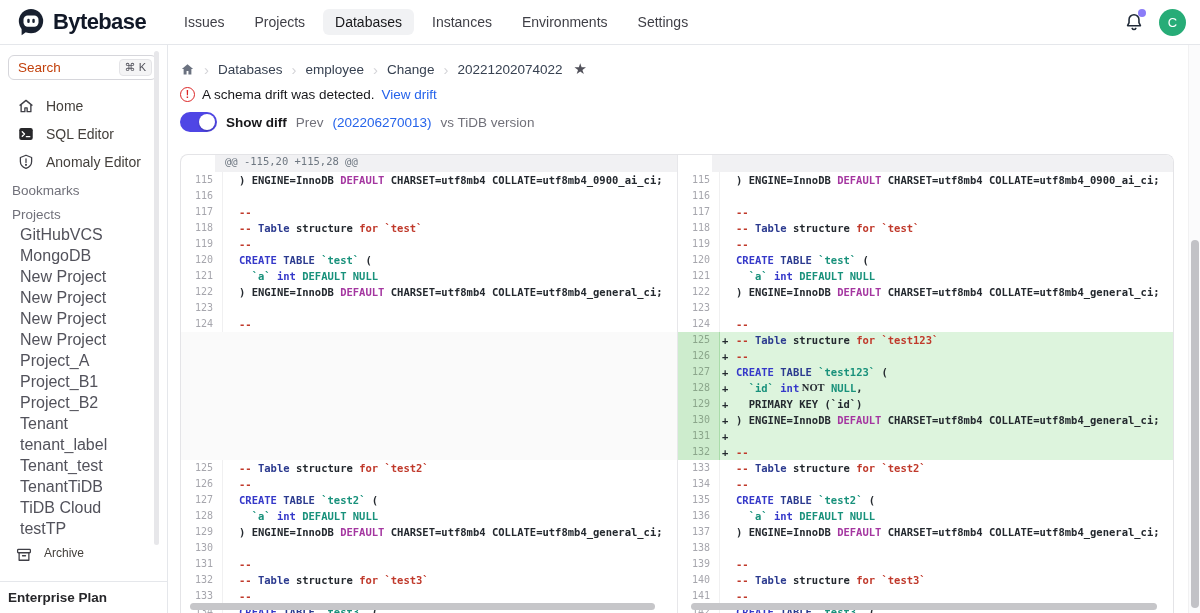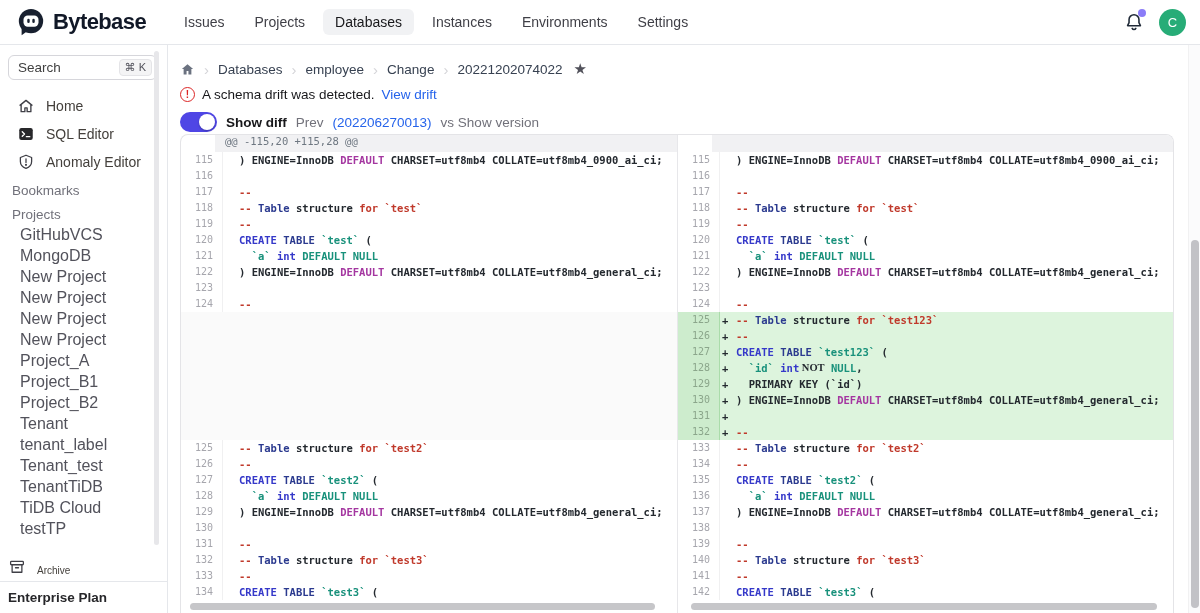--- a/index.html
+++ b/index.html
@@ -17,31 +17,31 @@
   .bell-wrap{position:relative;width:22px;height:22px}
   .bell-dot{position:absolute;top:-2px;right:-1px;width:8px;height:8px;border-radius:50%;background:#8b7cf8}
   .avatar{width:27px;height:27px;border-radius:50%;background:#27ac77;color:#fff;
     font-size:13px;font-weight:500;display:flex;align-items:center;justify-content:center}
   
   .shell{display:flex;height:568px}
   .sidebar{width:168px;flex:0 0 168px;border-right:1px solid #e5e7eb;position:relative;
     display:flex;flex-direction:column;padding-top:10px;background:#fff}
   .search-box{margin:0 10px 0 8px;height:25px;border:1px solid #d6d6db;border-radius:6px;
     display:flex;align-items:center;padding:0 4px 0 9px;gap:4px;background:#fff}
-  .search-ph{color:#404040;font-size:13.5px;flex:1}
+  .search-ph{color:#c2410c;font-size:13.5px;flex:1}
   .kbd{background:#f4f4f5;border:1px solid #e4e4e7;border-radius:4px;font-size:11px;
     color:#52525b;padding:1px 5px;white-space:nowrap}
   .side-nav{margin-top:12px}
   .side-nav-item{display:flex;align-items:center;gap:11px;padding:0 8px 0 17px;height:28px;
     font-size:14px;color:#44403c;cursor:pointer}
   .section-label{padding:7px 12px 2px 12px;font-size:13.5px;color:#71717a}
   .project-item{padding:0 12px 0 20px;height:21px;line-height:21px;font-size:16px;color:#52525b;cursor:pointer;
     white-space:nowrap;overflow:hidden;text-overflow:ellipsis}
-  .archive-row{display:flex;align-items:flex-end;gap:11px;padding:0 8px 0 8px;height:30px;margin-top:7px;
-    font-size:10px;color:#44403c;cursor:pointer}
+  .archive-row{display:flex;align-items:flex-start;gap:11px;padding:0 8px 0 15px;height:30px;margin-top:7px;
+    font-size:12px;color:#44403c;cursor:pointer}
   .side-footer{margin-top:auto;border-top:1px solid #e5e7eb;padding:8px 8px;font-size:13.5px;
     font-weight:700;color:#27272a}
   .side-scroll{position:absolute;top:6px;right:8px;width:5px;height:494px;border-radius:3px;background:#e7e7ea}
   
   .main{flex:1;min-width:0;display:flex;flex-direction:column;padding:0 26px 0 12px;position:relative}
   .breadcrumb{margin-top:15px;display:flex;align-items:center;gap:9px;font-size:13.5px;
     color:#374151;font-weight:500}
   .crumb-sep{color:#d4d4d8;font-size:15px;font-weight:400}
   .crumb-item{cursor:pointer}
   .star{color:#52525b;font-size:15px;margin-left:2px;cursor:pointer}
@@ -50,21 +50,21 @@
     font-size:10px;font-weight:700;display:flex;align-items:center;justify-content:center;line-height:1}
   .drift-link{color:#2563eb;cursor:pointer}
   .toggle-row{margin-top:10px;display:flex;align-items:center;gap:9px;font-size:13.5px}
   .switch{width:37px;height:20px;border-radius:10px;background:#4f46e5;position:relative;cursor:pointer}
   .switch .knob{position:absolute;right:2px;top:2px;width:16px;height:16px;border-radius:50%;background:#fff;
     box-shadow:0 1px 2px rgba(0,0,0,.25)}
   .show-diff{font-weight:700;color:#18181b}
   .muted{color:#71717a}
   .ver-link{color:#2563eb;cursor:pointer}
   
-  .diff{margin-top:2px;flex:1;border:1px solid #e4e4e7;border-bottom:none;border-radius:8px 8px 0 0;
+  .diff{margin-top:22px;flex:1;border:1px solid #e4e4e7;border-bottom:none;border-radius:8px 8px 0 0;
     overflow:hidden;display:flex;background:#fff}
   .pane{width:50%;position:relative;overflow:hidden}
   .pane.right{border-left:1px solid #e7e7ea}
   .hunk-row{display:flex;height:17px;line-height:17px}
   .hunk-spacer{flex:0 0 34px}
   .hunk{flex:1;background:#f1f1f3;color:#6e7781;font:400 10.5px "DejaVu Sans Mono",monospace;
     padding-left:10px;white-space:pre}
   .drow{display:flex;height:16px;line-height:16px;font-family:"DejaVu Sans Mono",monospace;
     font-size:10.5px;font-weight:700;white-space:pre}
   .gut{flex:0 0 42px;text-align:right;padding-right:9px;color:#a6a6ad;font-size:10px;font-weight:400;
@@ -216,21 +216,21 @@
       <span class="drift-link">View drift</span>
     </div>
 
     <div class="toggle-row">
       <span class="switch">
           <span class="knob"></span>
         </span>
       <span class="show-diff">Show diff</span>
       <span class="muted">Prev</span>
       <span class="ver-link">(202206270013)</span>
-      <span class="muted">vs Show version</span>
+      <span class="muted">vs TiDB version</span>
     </div>
 
     <div class="diff">
       <div class="pane left" id="pane-left">
           <div class="hunk-row">
             <div class="hunk-spacer"></div>
             <div class="hunk">@@ -115,20 +115,28 @@</div>
           </div>
         <div class="drow"><div class="gut">115</div><div class="code"><span class="pfx"></span><span style="color: rgb(36, 41, 47);">) ENGINE=InnoDB </span><span style="color: rgb(164, 54, 160);">DEFAULT</span><span style="color: rgb(36, 41, 47);"> CHARSET=utf8mb4 COLLATE=utf8mb4_0900_ai_ci;</span></div></div>
           <div class="drow"><div class="gut">116</div><div class="code"><span class="pfx"></span></div></div>

